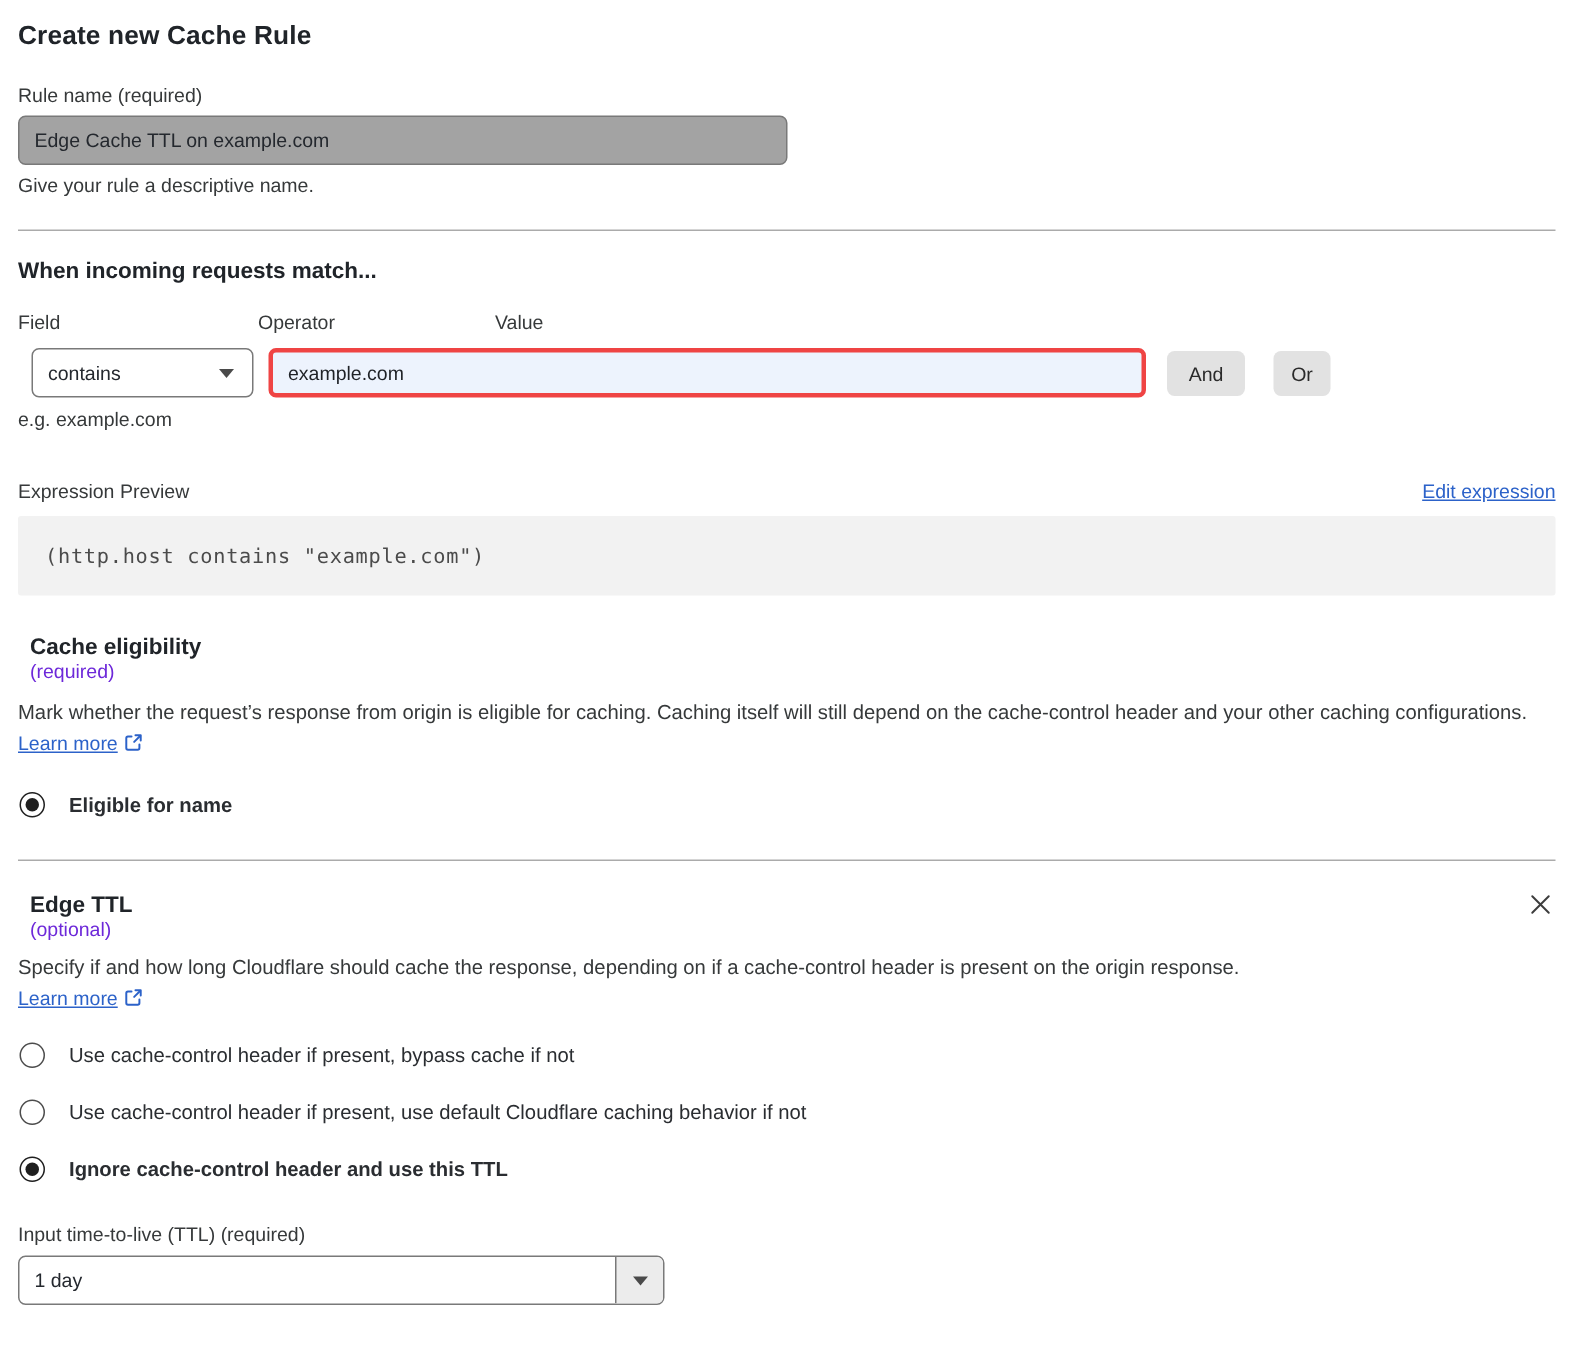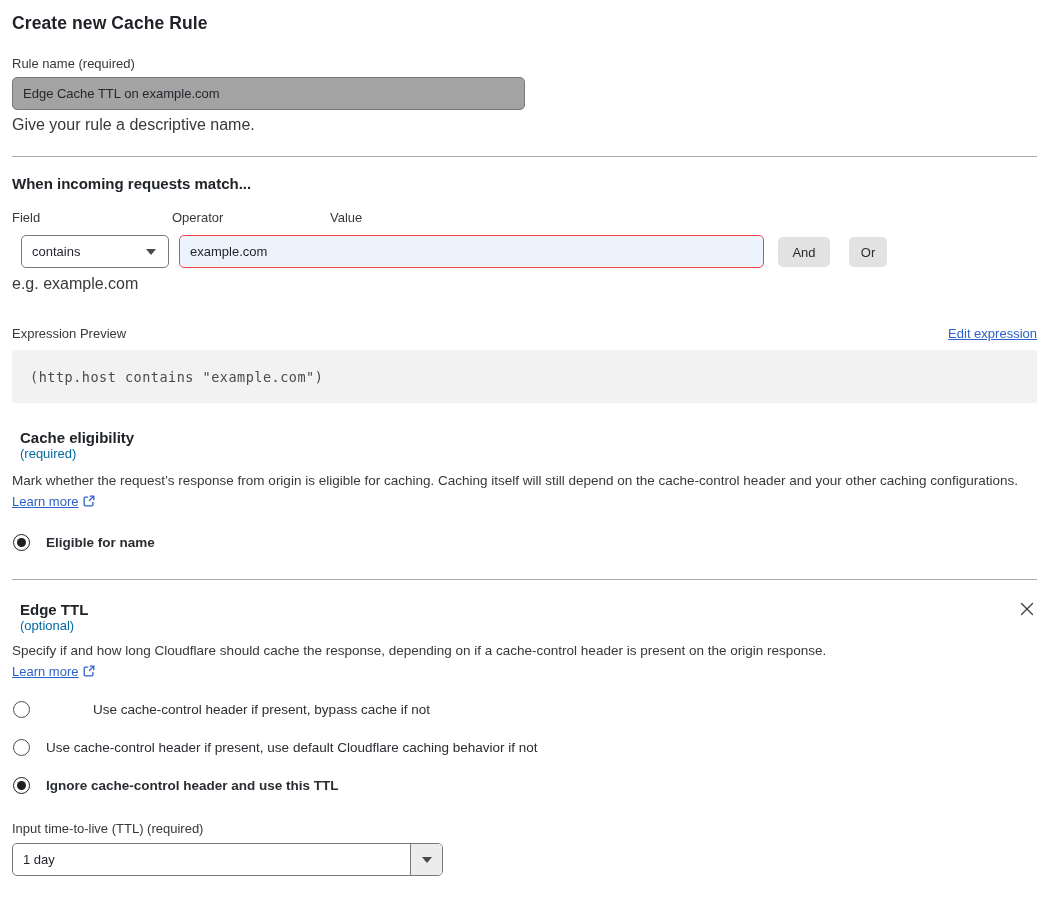--- a/index.html
+++ b/index.html
@@ -3,21 +3,21 @@
 <meta charset="utf-8">
 <style>
   * { margin:0; padding:0; box-sizing:border-box; }
   html,body { width:1058px; height:906px; background:#ffffff;
     font-family:"Liberation Sans","DejaVu Sans",sans-serif; color:#36393a; }
   .page { padding:13px 21px 0 12px; width:1058px; }
 
   h1.page-title { font-size:17.5px; font-weight:700; color:#202429; letter-spacing:.1px; }
 
   .field-label { font-size:13px; color:#36393a; display:block; }
-  .help-text { font-size:16px; color:#36393a; }
+  .help-text { font-size:13px; color:#36393a; }
 
   .text-input {
     height:33px; border:1px solid #797979; border-radius:5px; background:#a3a3a3;
     font-family:"Liberation Sans","DejaVu Sans",sans-serif;
     font-size:13px; color:#24282e; padding:0 10px; outline:none; display:block;
   }
   .rule-name-input { width:513px; margin-top:6px; }
   .rule-name-help { margin-top:6px; }
 
   .divider { border:none; border-top:1px solid #ababab; height:0; }
@@ -34,21 +34,21 @@
 
   .select-box {
     height:33px; border:1px solid #797979; border-radius:5px; background:#fff;
     display:flex; align-items:center; justify-content:space-between;
     padding:0 12px 0 10px; font-size:13px; color:#24282e; cursor:pointer;
   }
   .caret { width:0; height:0; border-left:5px solid transparent;
     border-right:5px solid transparent; border-top:6px solid #4a4a4a; }
 
   .value-input {
-    width:585px; background:#edf3fd; border:1px solid #ef4444; color:#1f2227;
+    width:585px; background:#edf3fd; border:3px solid #ef4444; color:#1f2227;
   }
   .chip-btn {
     height:30px; margin-top:2px; border:none; border-radius:5px; background:#e2e2e2;
     color:#2b2b2b; font-size:13px; font-family:inherit; cursor:pointer; padding:0;
     text-align:center;
   }
   .btn-and { width:52px; margin-left:14px; }
   .btn-or  { width:38px; margin-left:19px; }
   .value-help { margin-top:7px; }
 
@@ -59,21 +59,21 @@
     margin-top:9px; background:#f2f2f2; border-radius:2px; height:53px;
     display:flex; align-items:center; padding:0 18px;
     font-family:"DejaVu Sans Mono","Liberation Mono",monospace;
     font-size:13.5px; color:#4b4b4b; letter-spacing:.5px;
   }
 
   h2.then-heading { font-size:16px; font-weight:700; color:#202429; margin-top:23px; }
 
   .sub-head { margin-top:26px; display:flex; align-items:baseline;flex-direction:column; }
   .sub-head .name { font-size:15px; font-weight:700; color:#202429; }
-  .sub-head .qualifier { font-size:13px; color:#0369a1; margin-left:8px;text-align:center; }
+  .sub-head .qualifier { font-size:13px; color:#6d28d9; margin-left:8px;text-align:center; }
 
   p.desc { font-size:13.5px; line-height:21px; color:#36393a; margin-top:9px; }
   .desc-narrow { max-width:836px; }
 
   .ext-icon { display:inline-block; vertical-align:-2px; margin-left:4px; }
 
   .radio-row { display:flex; align-items:center; margin-top:20px; cursor:pointer; }
   .radio-row + .radio-row { margin-top:21px; }
   .radio-circle {
     width:17px; height:17px; border-radius:50%; border:1px solid #4c4c4c;
@@ -173,21 +173,21 @@
     </button>
   </div>
 
   <p class="desc desc-narrow" style="margin-top:7px;"><span>Specify if and how long Cloudflare should cache the response, depending on if a cache-control header is present on the origin response.</span>
     <a class="link">Learn more</a><span class="ext-icon"><svg width="14" height="14" viewBox="0 0 16 16" fill="none">
           <path d="M6.5 3.5H3.8C3.08 3.5 2.5 4.08 2.5 4.8v7.4c0 .72.58 1.3 1.3 1.3h7.4c.72 0 1.3-.58 1.3-1.3V9.5" stroke="#2c62c9" stroke-width="1.5" stroke-linecap="round"></path>
           <path d="M9.5 2.5h4v4" stroke="#2c62c9" stroke-width="1.5" stroke-linecap="round" stroke-linejoin="round"></path>
           <path d="M13 3L8.5 7.5" stroke="#2c62c9" stroke-width="1.5" stroke-linecap="round"></path>
         </svg></span></p>
 
-  <div class="radio-row" style="margin-top:17px;gap:47px;">
+  <div class="radio-row" style="margin-top:17px;">
     <span class="radio-circle"></span>
     <span class="radio-label">Use cache-control header if present, bypass cache if not</span>
   </div>
   <div class="radio-row">
     <span class="radio-circle"></span>
     <span class="radio-label">Use cache-control header if present, use default Cloudflare caching behavior if not</span>
   </div>
   <div class="radio-row">
     <span class="radio-circle checked"></span>
     <span class="radio-label bold">Ignore cache-control header and use this TTL</span>

